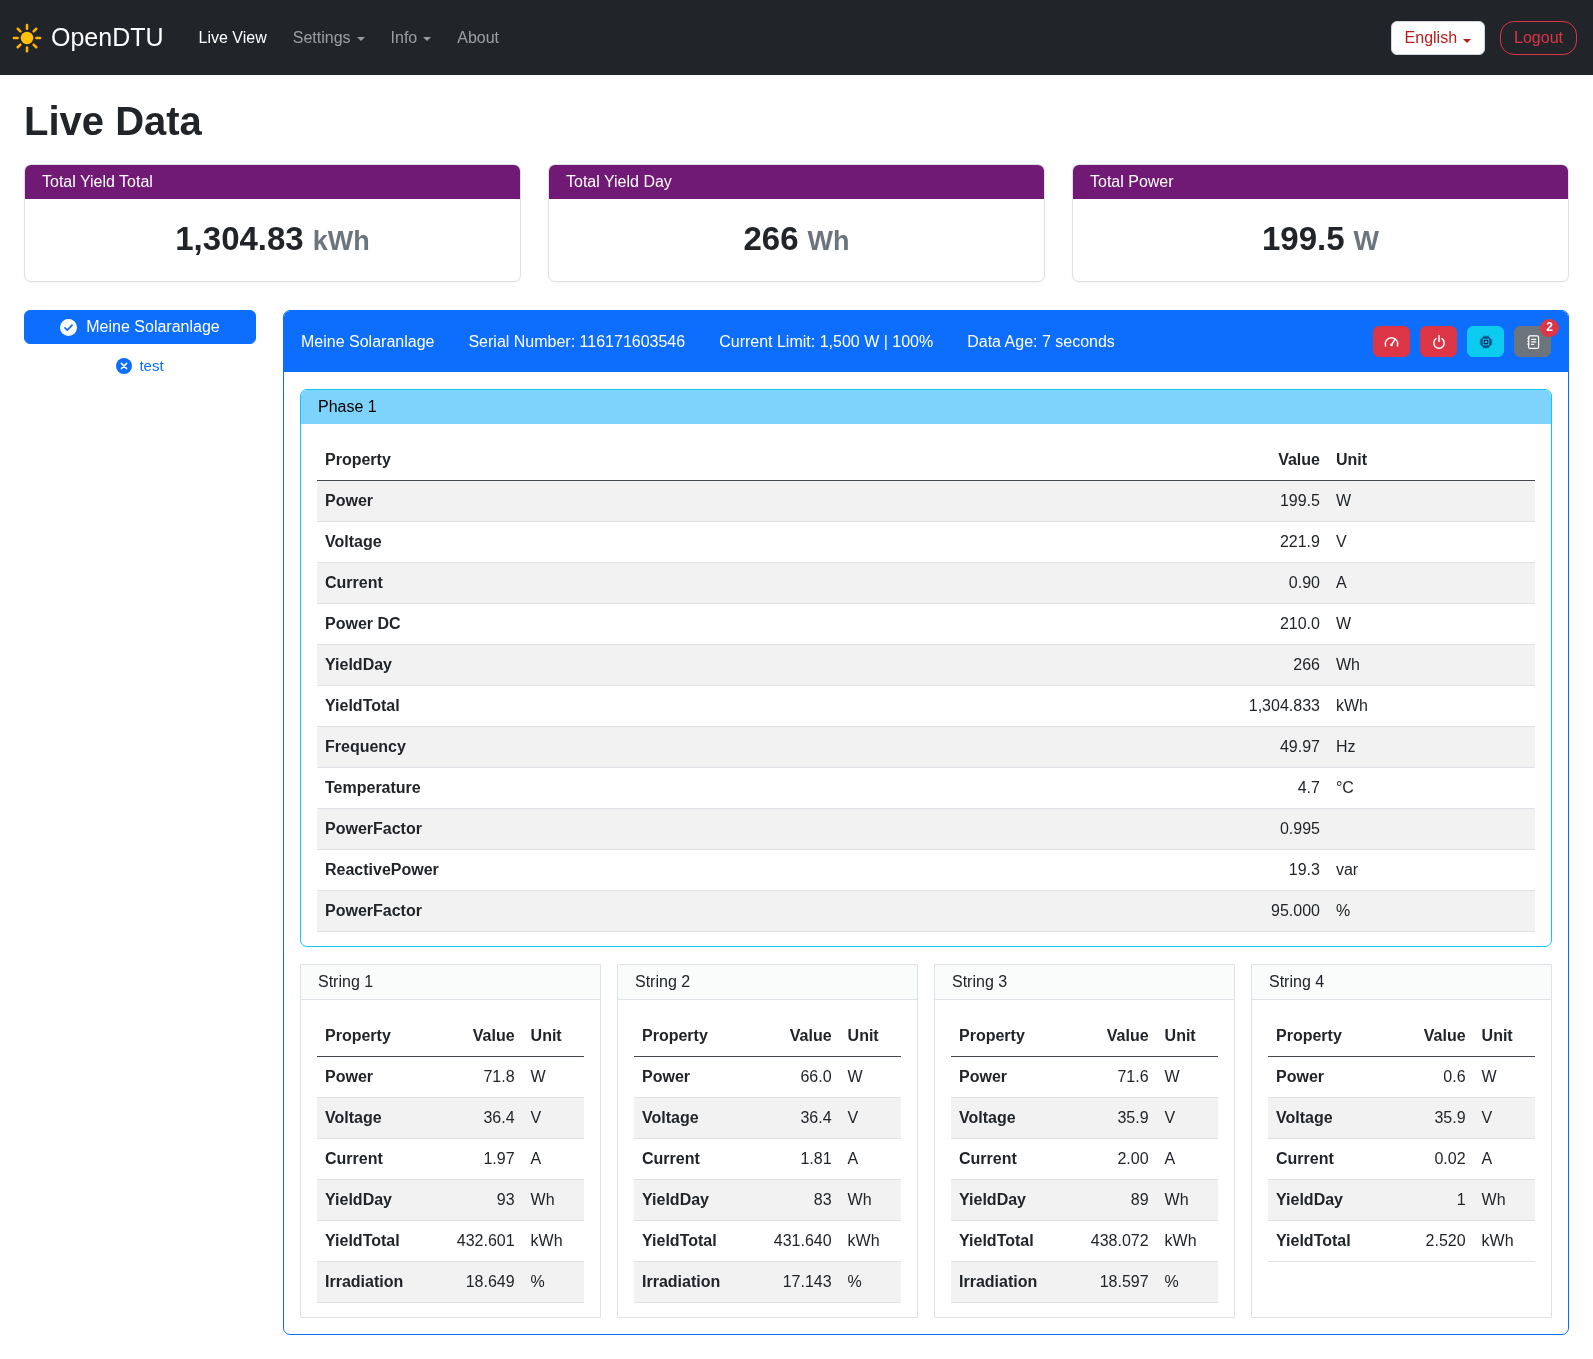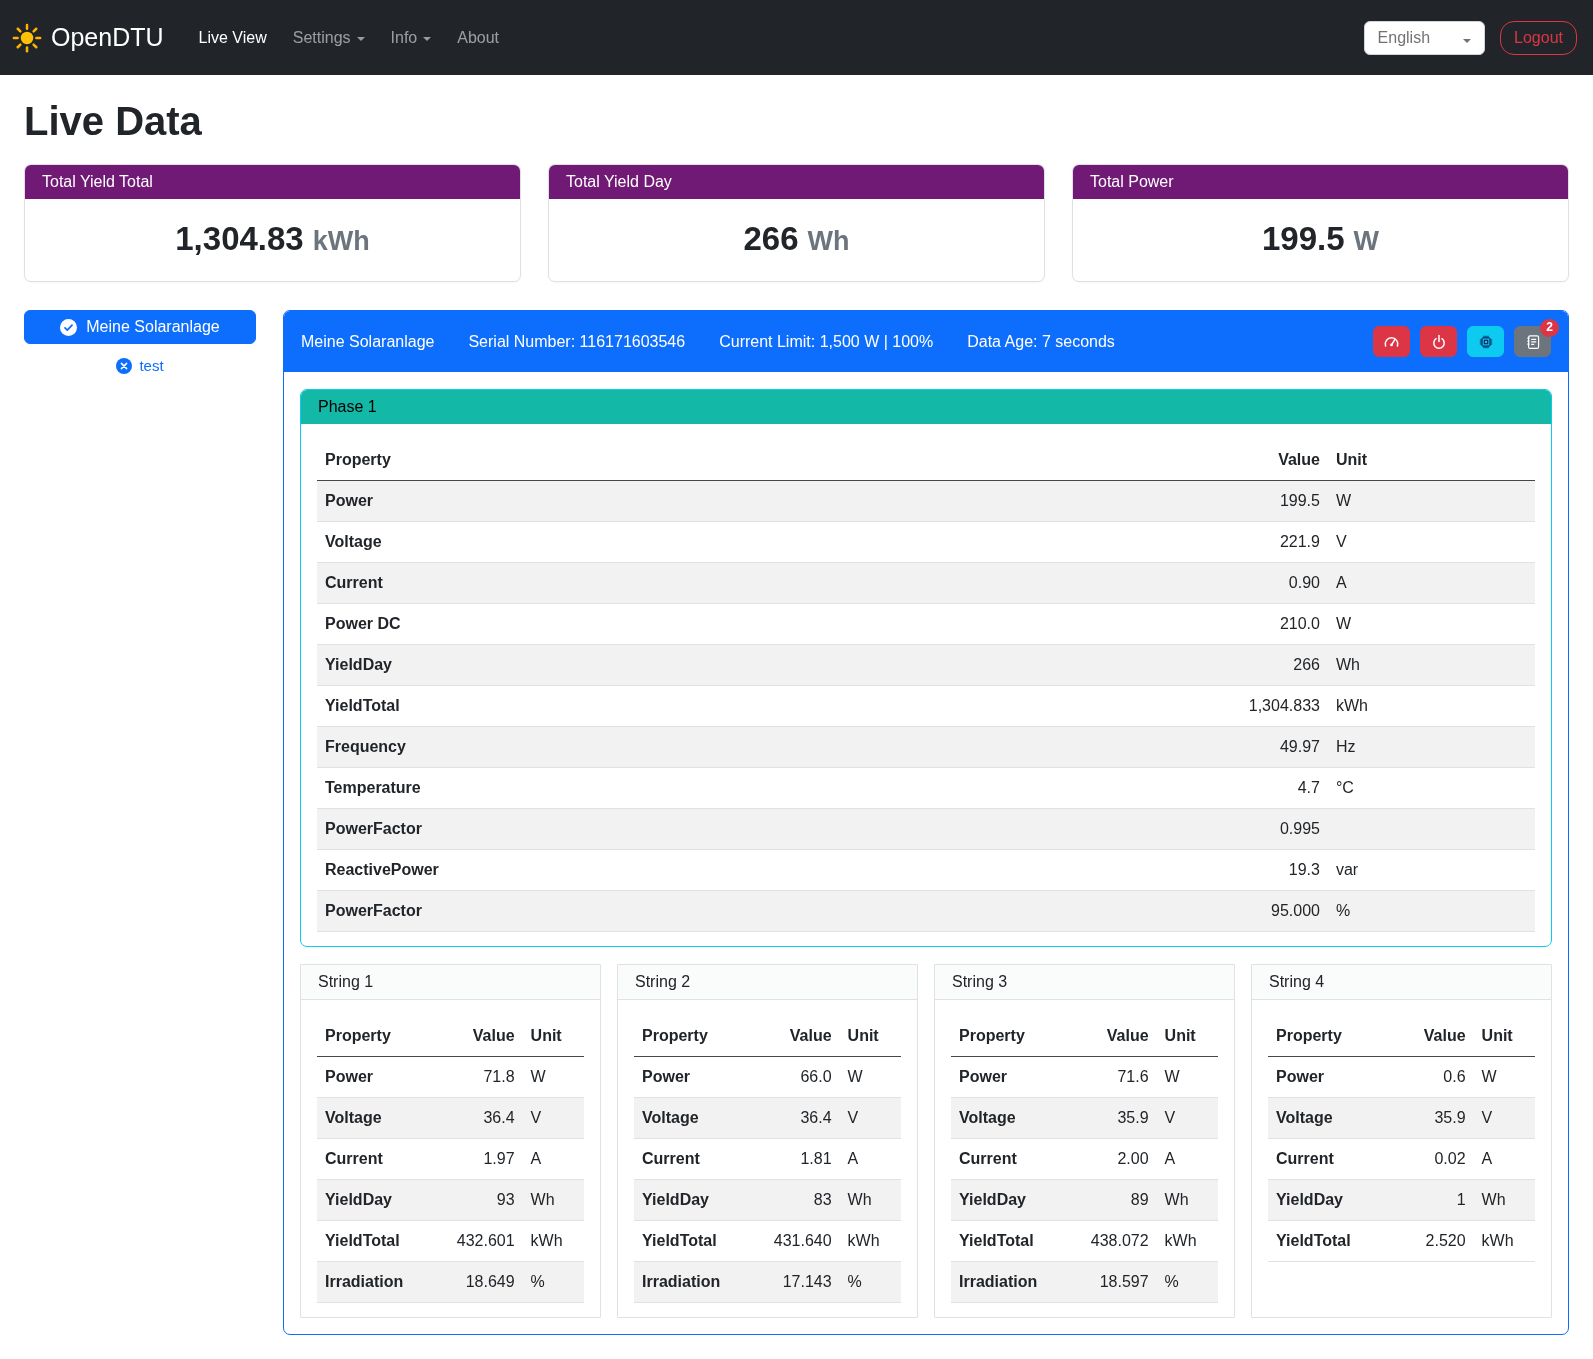--- a/index.html
+++ b/index.html
@@ -39,23 +39,23 @@
   .caret {
     display: inline-block;
     margin-left: 6px;
     vertical-align: 2px;
     border-left: 4px solid transparent;
     border-right: 4px solid transparent;
     border-top: 4.5px solid currentColor;
   }
   .nav-right { display: flex; align-items: center; gap: 15px; }
   .lang-select {
-    background: #fff; color: #737373;
+    background: #fff; color: #b91c1c;
     border: 1px solid #ced4da; border-radius: 6px;
-    padding: 7px 54px 7px 13px;
+    padding: 7px 27px 7px 13px;
     position: relative; cursor: pointer;
   }
   .lang-select .caret { position: absolute; right: 13px; top: 17px; }
   .logout-btn {
     background: transparent;
     border: 1px solid #dc3545; color: #dc3545;
     border-radius: 14px; padding: 7px 13px; font-size: 16px; cursor: pointer;
   }
 
   
@@ -123,21 +123,21 @@
     font-size: 12px; font-weight: 700;
     border-radius: 10px; padding: 2px 6px; line-height: 1.15;
   }
   .panel-body { padding: 17px 16px 16px; }
 
   
   .phase-card {
     border: 1px solid #0dcaf0; border-radius: 7px;
     overflow: hidden; margin-bottom: 17px; background: #fff;
   }
-  .phase-card-header { background: #14b8a6; color: #000; padding: 8px 17px; }
+  .phase-card-header { background: #7dd3fc; color: #000; padding: 8px 17px; }
   .phase-card-body { padding: 16px 16px 14px; }
 
   
   table.data-table { width: 100%; border-collapse: collapse; }
   .data-table th, .data-table td {
     padding: 8px; line-height: 1.5;
     border-bottom: 1px solid #dee2e6;
     text-align: left; font-weight: 400;
     background-clip: padding-box;
   }

